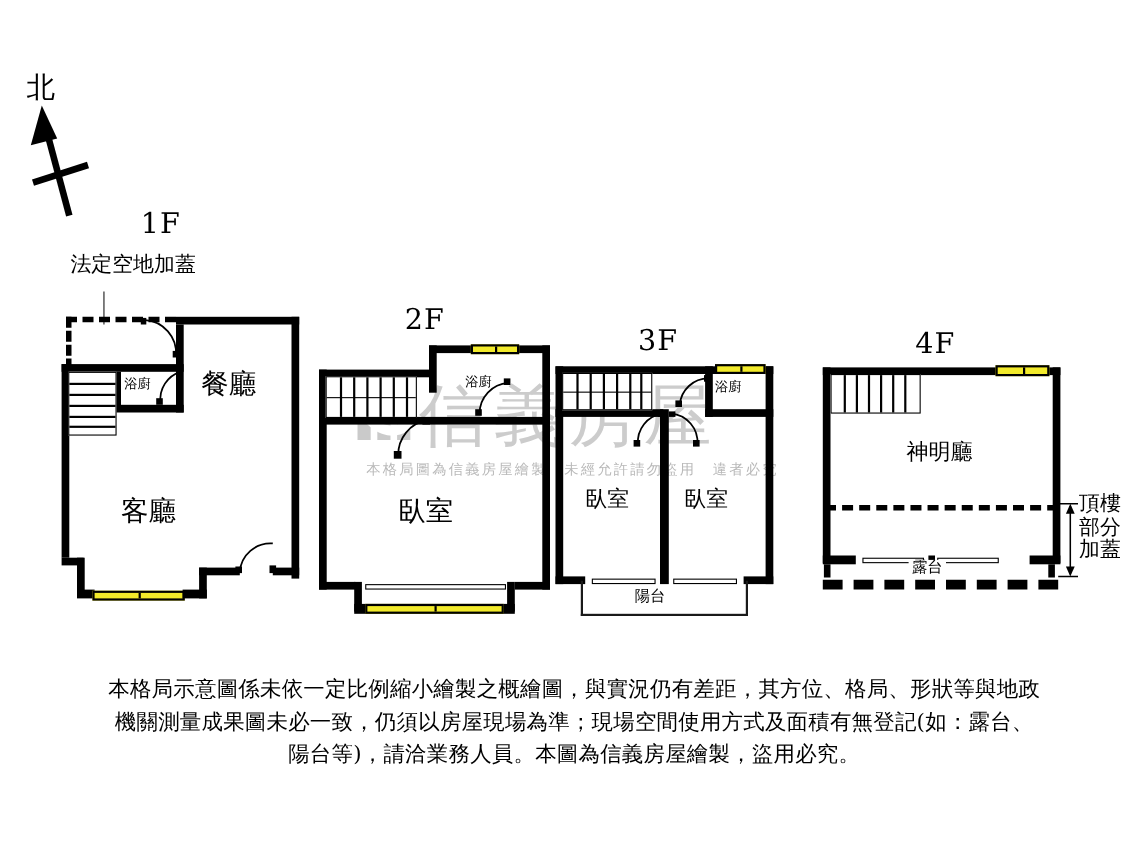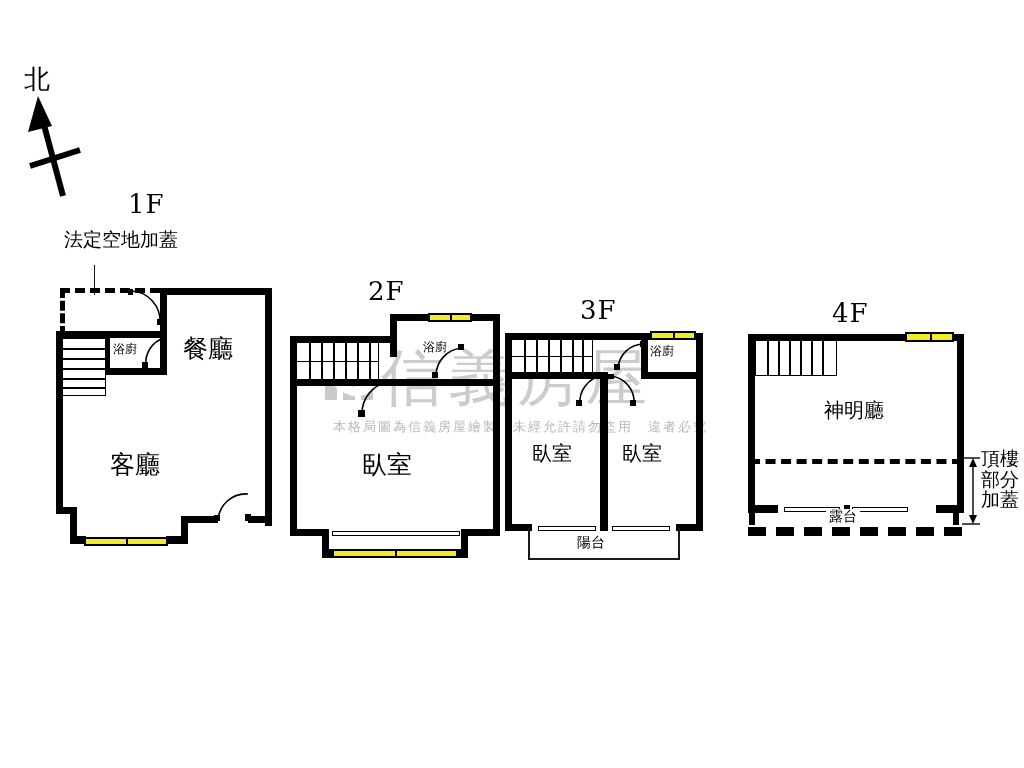--- a/index.html
+++ b/index.html
@@ -350,14 +350,15 @@
       <polygon points="11,6 7,15 15,15" fill="#000"></polygon>
       <polygon points="11,72 7,63 15,63" fill="#000"></polygon>
     </svg>
     <div class="abs side-note" style="left:241px;top:448px;">
       <div>頂樓</div>
       <div>部分</div>
       <div>加蓋</div>
     </div>
   </div>
 
+  <div id="disclaimer">本格局示意圖係未依一定比例縮小繪製之概繪圖，與實況仍有差距，其方位、格局、形狀等與地政機關測量成果圖未必一致，仍須以房屋現場為準；現場空間使用方式及面積有無登記(如：露台、陽台等)，請洽業務人員。本圖為信義房屋繪製，盜用必究。</div>
 
 </div>
 
 </body></html>

